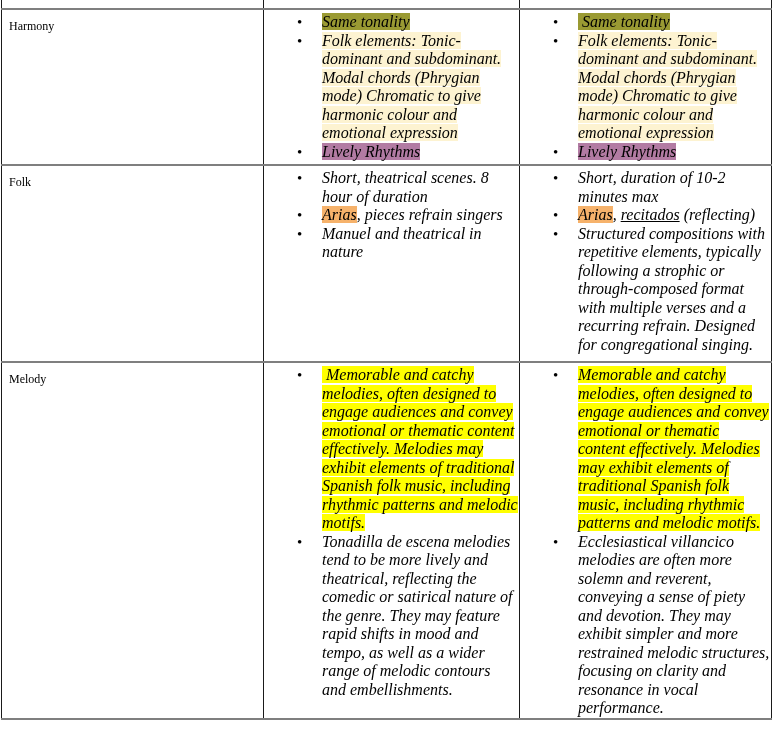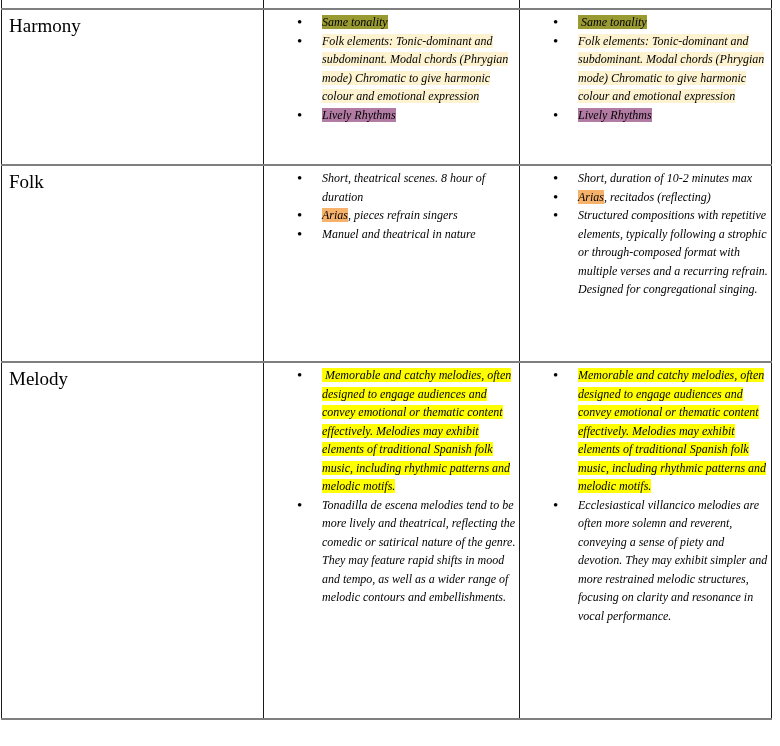--- a/index.html
+++ b/index.html
@@ -40,35 +40,35 @@
   tr.r-header td { height: 30px; }
   tr.r-harmony td { height: 150px; }
   tr.r-form td { height: 191px; }
   tr.r-melody td { height: 351px; }
   td.head {
     font-size: 18px;
     padding: 3px 4px 0 7px;
     line-height: 24px;
   }
   td.aspect {
-    font-size: 19px;
+    font-size: 12px;
     padding: 4px 4px 0 7px;
     line-height: 24px;
   }
   td.content { padding: 0; }
   ul.bullets {
     margin: 3px 0 0 0;
     padding: 0;
     list-style: none;
   }
   ul.bullets li {
     position: relative;
     padding-left: 58px;
     padding-right: 1px;
-    font-size: 12px;
+    font-size: 16px;
     line-height: 18.5px;
   }
   ul.bullets li::before {
     content: "\2022";
     position: absolute;
     left: 33px;
     top: 0;
     font-size: 15px;
   }
   .seg { background: transparent; font-style: italic; }
@@ -115,21 +115,21 @@
       <td class="content">
         <ul class="bullets">
               <li><span class="seg">Short, theatrical scenes. 8 hour of duration</span></li>
               <li><span class="seg" style="background-color: rgb(246, 178, 107);">Arias</span><span class="seg">, pieces refrain singers</span></li>
               <li><span class="seg">Manuel and theatrical in nature</span></li>
             </ul>
       </td>
       <td class="content">
         <ul class="bullets">
               <li><span class="seg">Short, duration of 10-2 minutes max</span></li>
-              <li><span class="seg" style="background-color: rgb(246, 178, 107);">Arias</span><span class="seg">, </span><span class="seg" style="font-style: italic;">recitados</span><span class="seg"> (reflecting)</span></li>
+              <li><span class="seg" style="background-color: rgb(246, 178, 107);">Arias</span><span class="seg">, </span><span class="seg" style="font-style: italic; text-decoration: underline;">recitados</span><span class="seg"> (reflecting)</span></li>
               <li><span class="seg">Structured compositions with repetitive elements, typically following a strophic or through-composed format with multiple verses and a recurring refrain. Designed for congregational singing.</span></li>
             </ul>
       </td>
     </tr>
 
     <tr class="r-melody">
       <td class="aspect">Melody</td>
       <td class="content">
         <ul class="bullets">
               <li><span class="seg" style="background-color: rgb(255, 255, 0);">&nbsp;Memorable and catchy melodies, often designed to engage audiences and convey emotional or thematic content effectively. Melodies may exhibit elements of traditional Spanish folk music, including rhythmic patterns and melodic motifs.</span></li>

